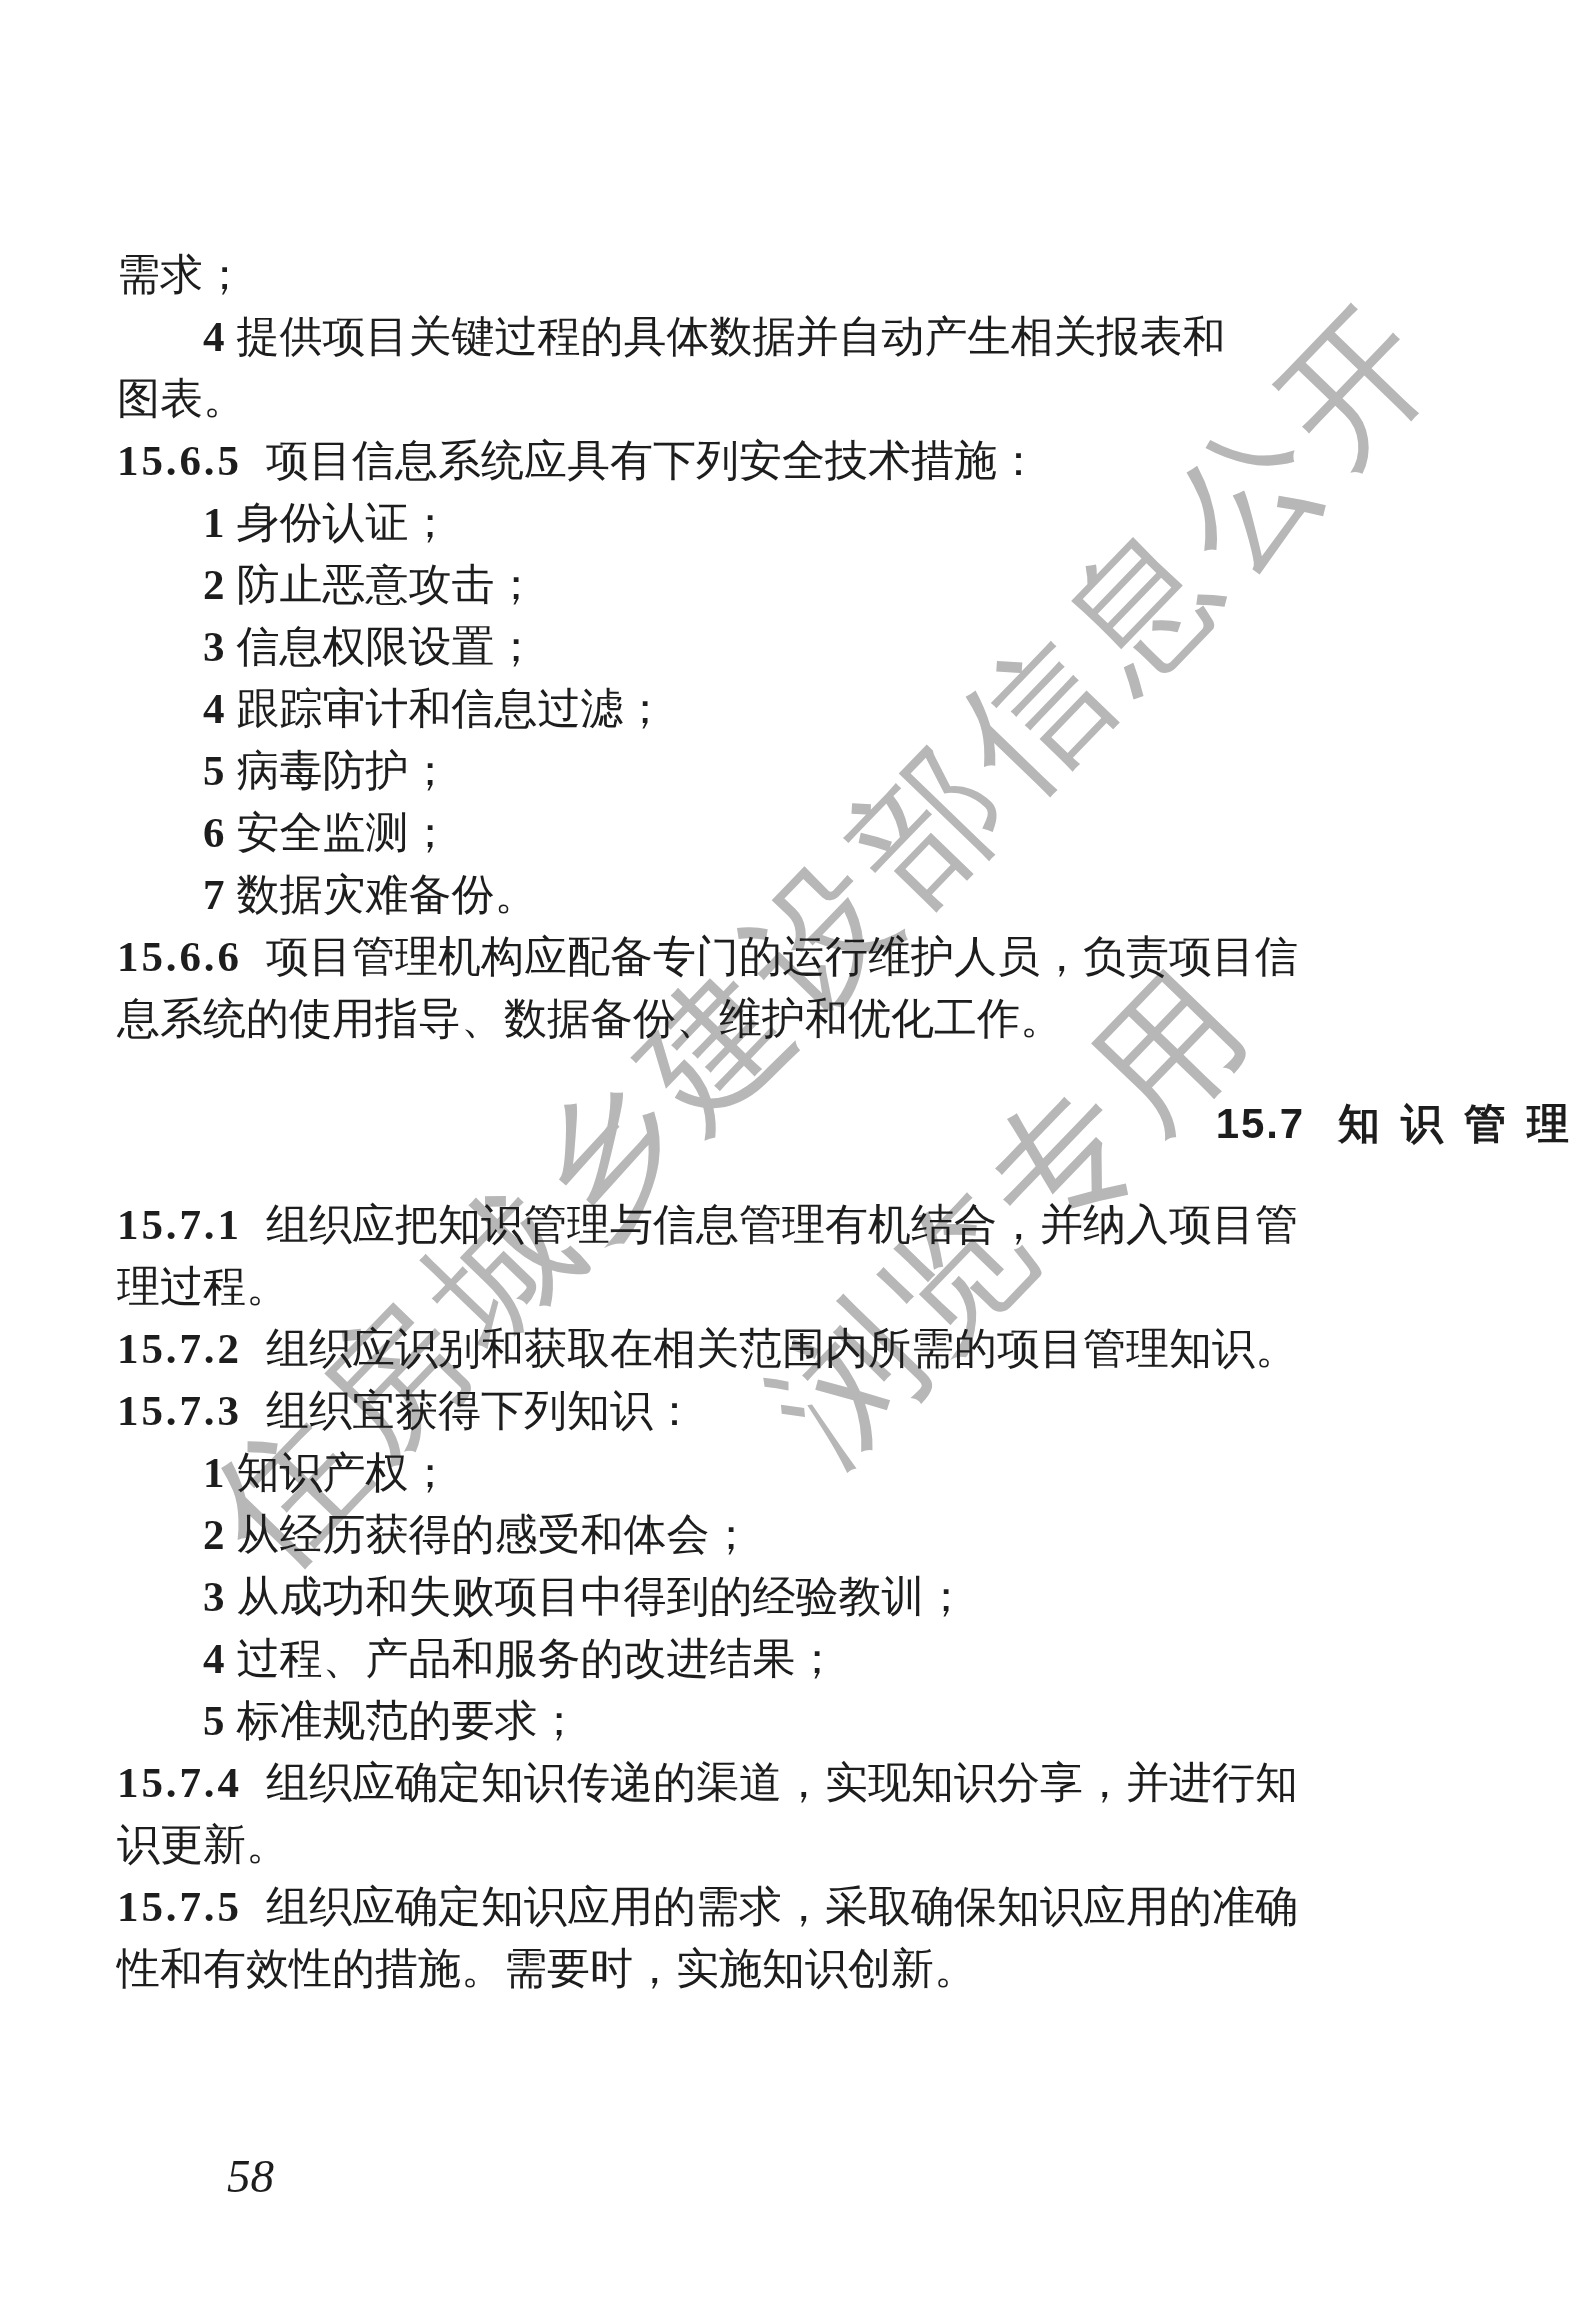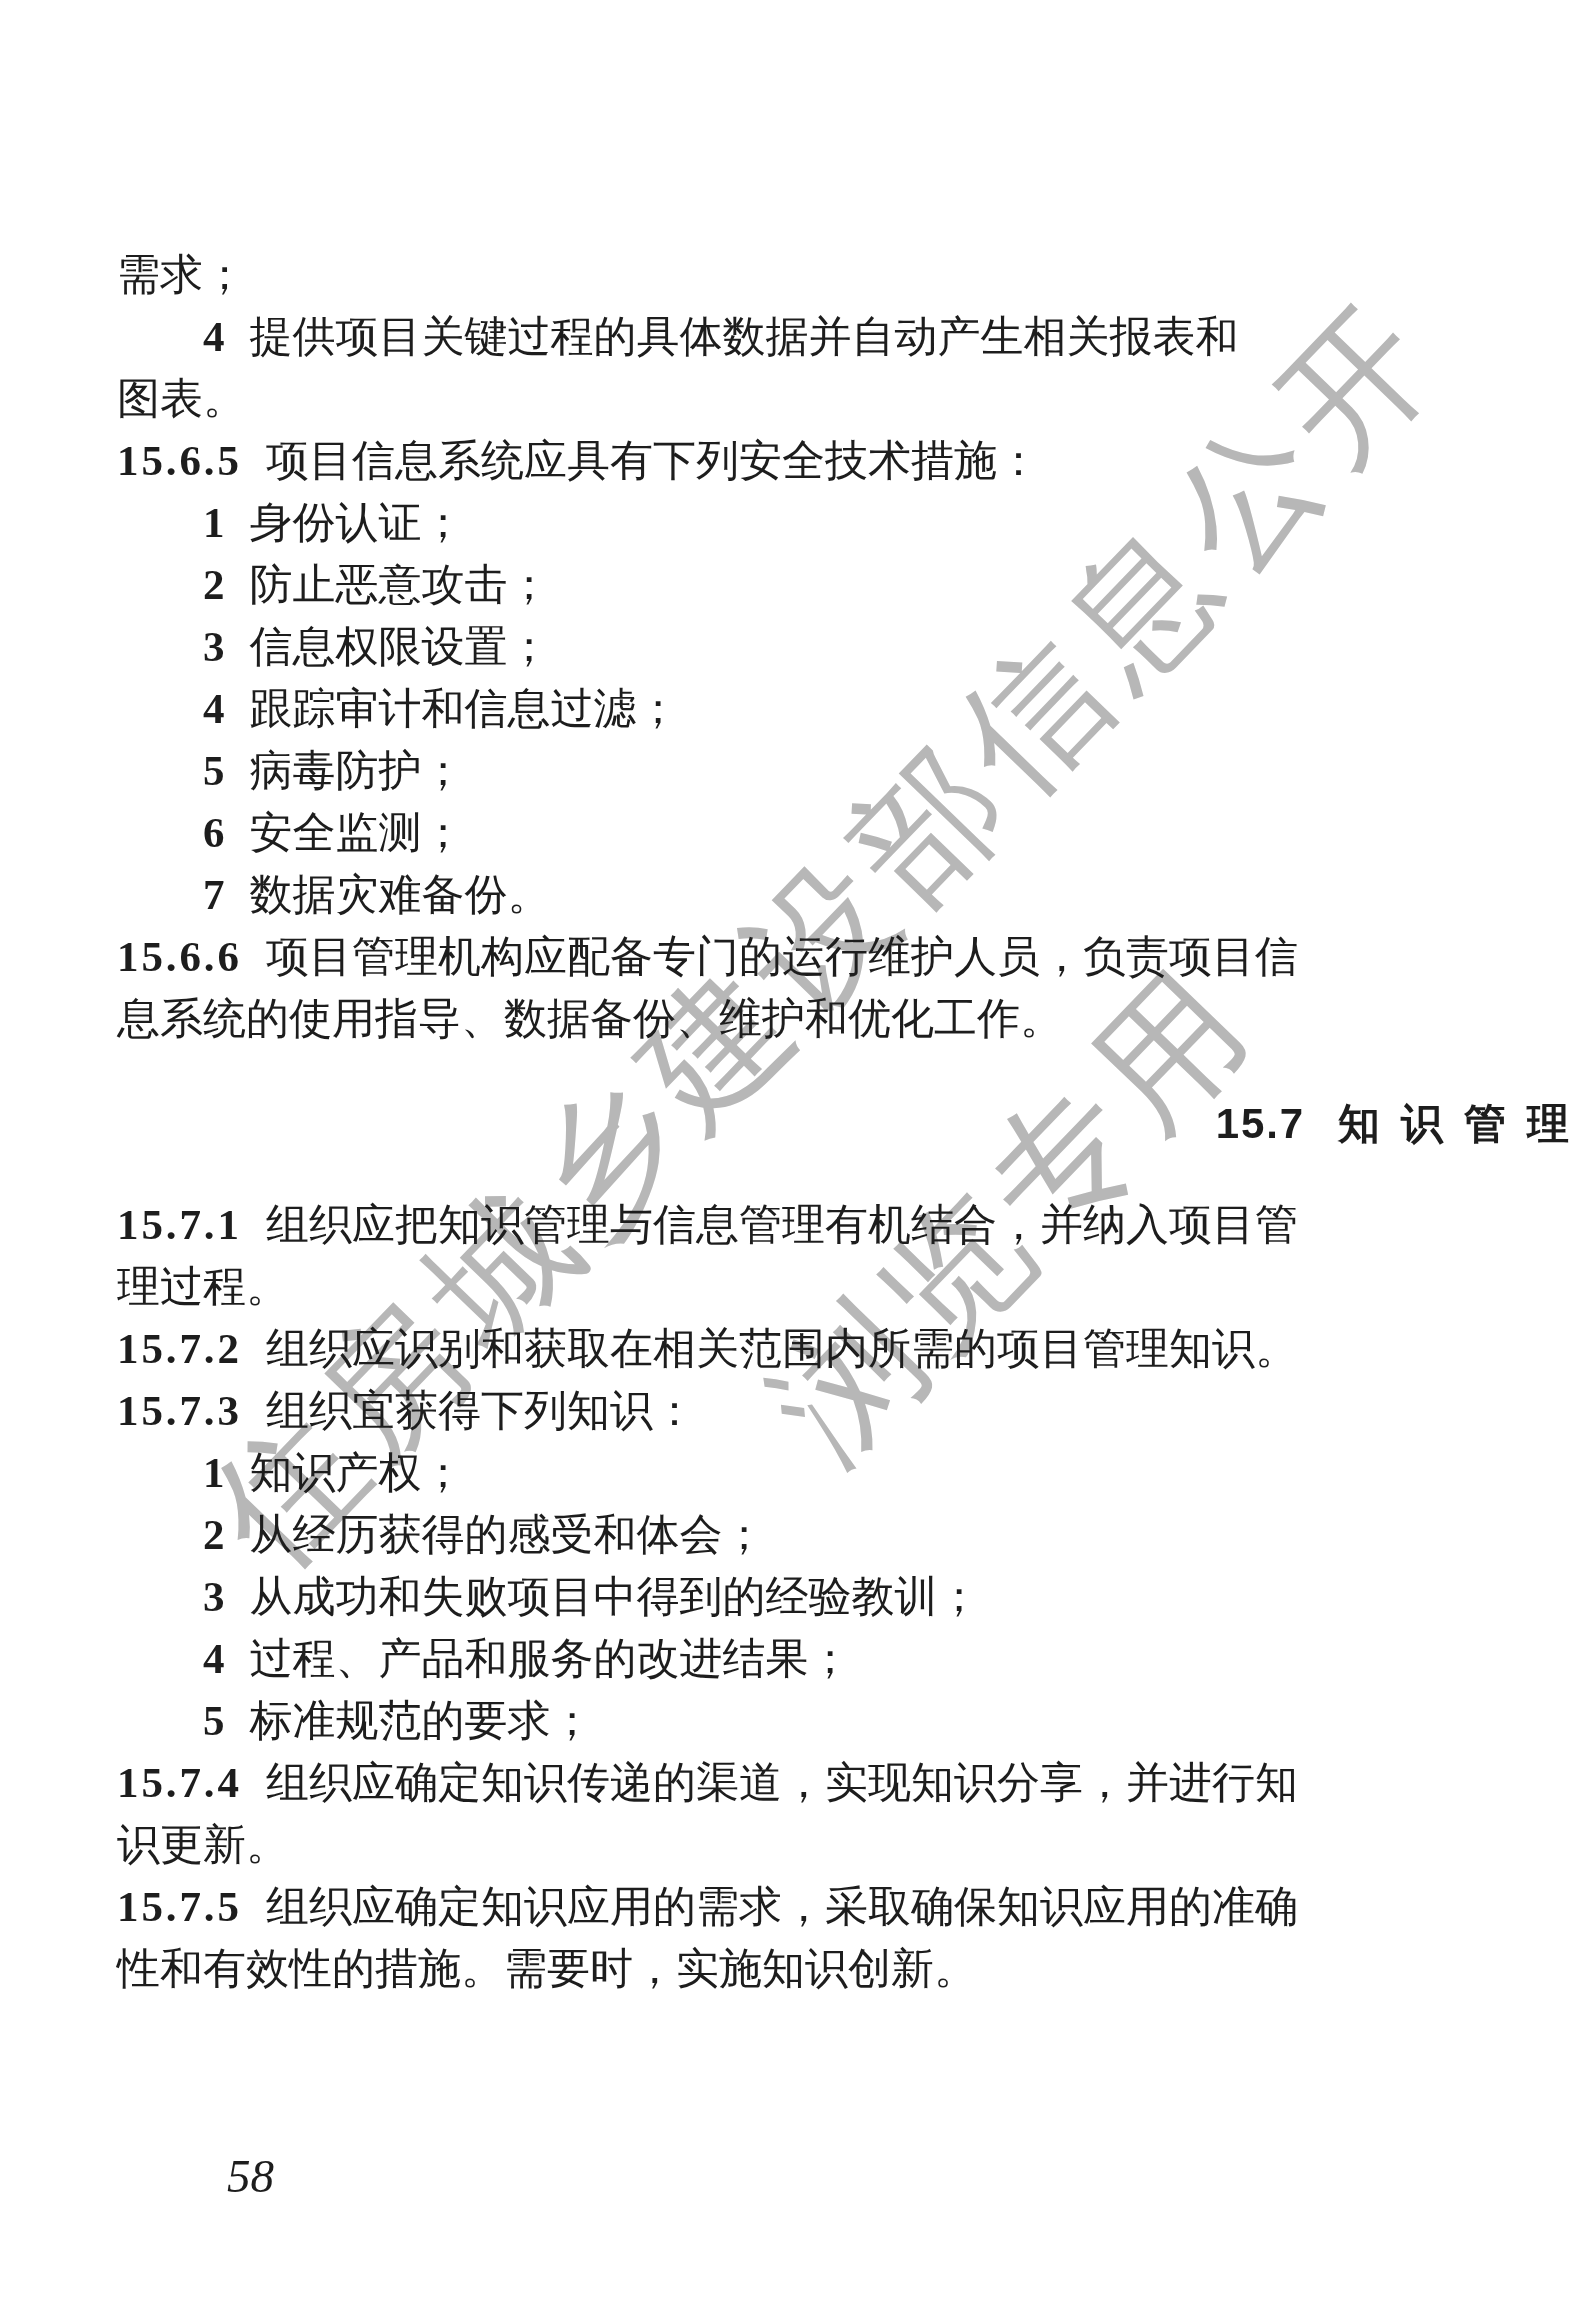--- a/index.html
+++ b/index.html
@@ -38,21 +38,21 @@
   }
   .line {
     font-size: 43px;
     line-height: 62px;
     white-space: nowrap;
     padding-left: 117px;
   }
   .line .num { font-weight: bold; letter-spacing: 2.9px; }
   .clause .txt { margin-left: 24px; }
   .list-item .num { margin-left: 86px; letter-spacing: 0; }
-  .list-item .txt { margin-left: 25px; }
+  .list-item .txt { margin-left: 12px; }
   .heading {
     padding-left: 2px;
     text-align: right;
     font-family: "Liberation Sans", "DejaVu Sans", sans-serif;
     font-weight: bold;
     font-size: 42px;
     margin: 43px 0 39px 0;
   }
   .heading .num { font-weight: bold; letter-spacing: 1.9px; }
   .heading .txt { margin-left: 33px; letter-spacing: 21px; }

